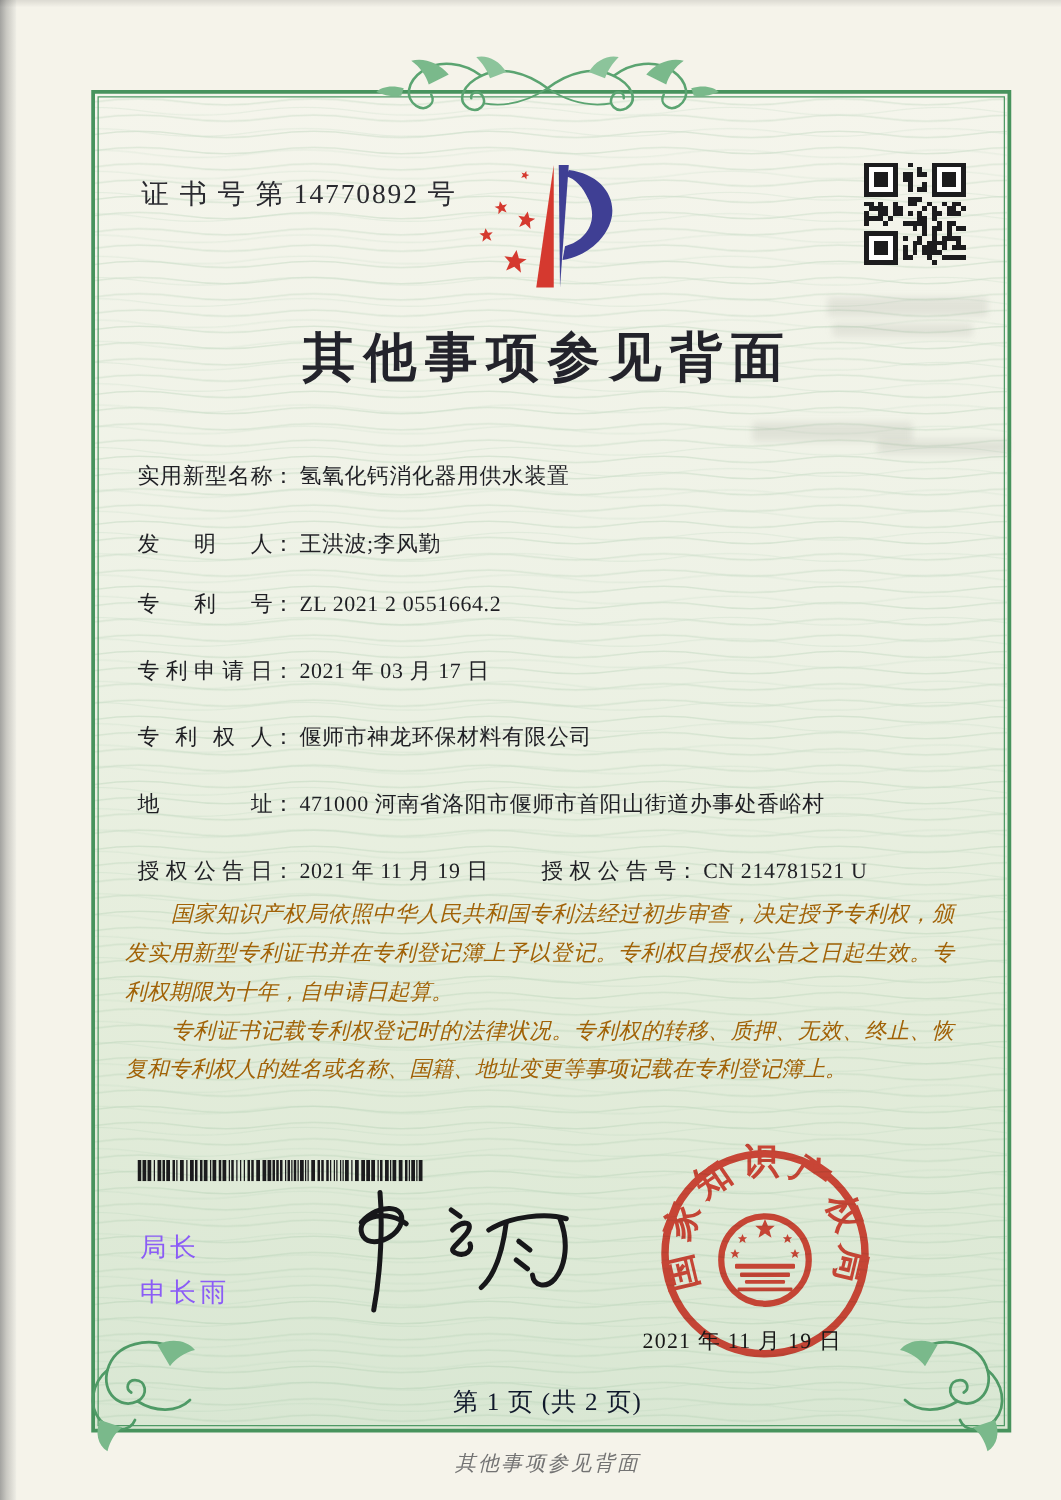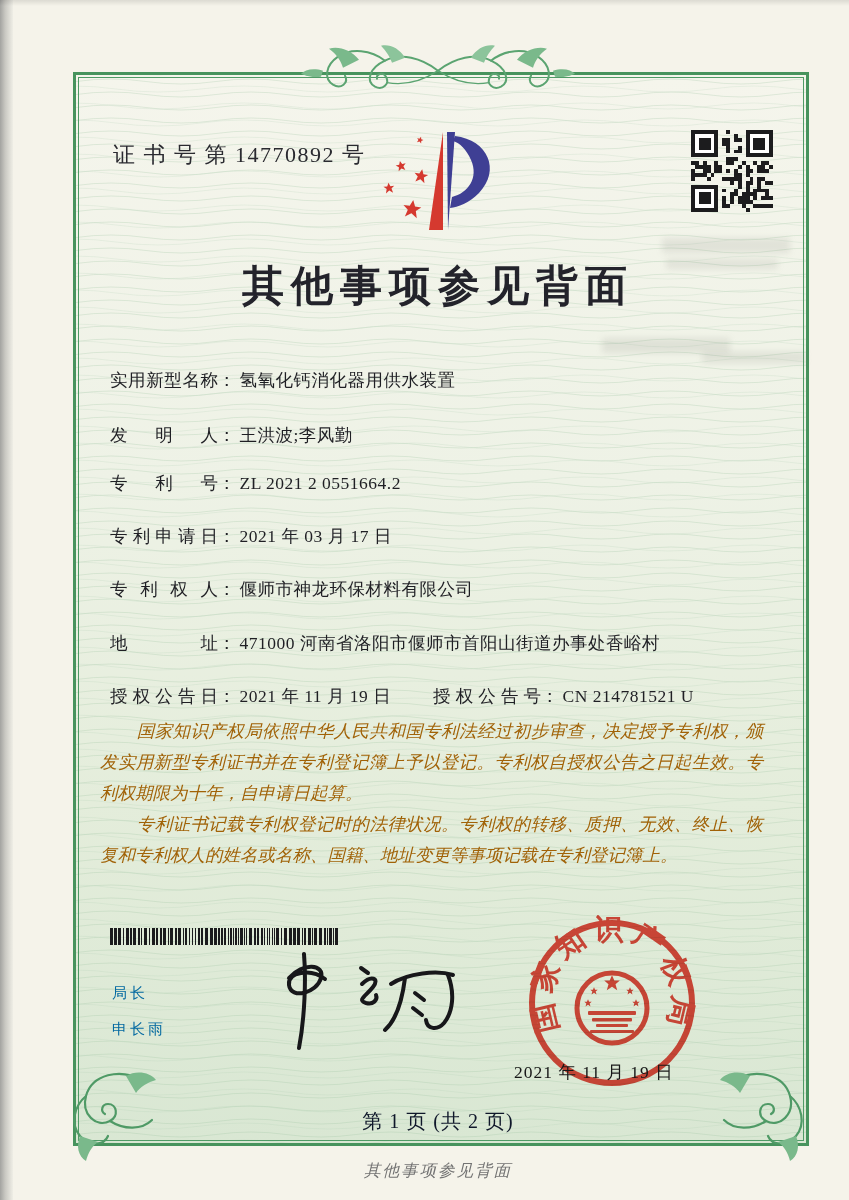--- a/index.html
+++ b/index.html
@@ -29,21 +29,21 @@
 
   .row{position:absolute;left:110px;font-size:17.5px;white-space:nowrap;color:#1f1f24;}
   .flabel{display:inline-block;width:108px;text-align:justify;text-align-last:justify;vertical-align:bottom;font-family:Liberation Serif, serif;}
   .colon{display:inline-block;margin-right:4px;}
   .fvalue{letter-spacing:.5px;}
 
   .paras{position:absolute;left:100px;top:716px;width:663px;font-size:17.5px;
     line-height:31px;text-align:justify;color:#a16207;font-style:italic;}
   .paras p{margin:0;text-indent:2.1em;}
 
-  .official{position:absolute;left:112px;font-size:15px;letter-spacing:3px;color:#0369a1;}
+  .official{position:absolute;left:112px;font-size:21px;letter-spacing:3px;color:#8b5cf6;}
   .seal-date{position:absolute;left:514px;top:1060px;font-size:17.5px;letter-spacing:1px;color:#181818;z-index:6;}
   .page-no{position:absolute;left:438px;top:1108px;transform:translateX(-50%);
     font-size:20px;letter-spacing:1px;color:#0f172a;}
   .back-note{position:absolute;left:438px;top:1160px;transform:translateX(-50%);
     font-size:16.5px;font-style:italic;letter-spacing:2px;color:#737373;}
 
   svg{display:block;}
   .abs{position:absolute;}
 </style>
 </head>

